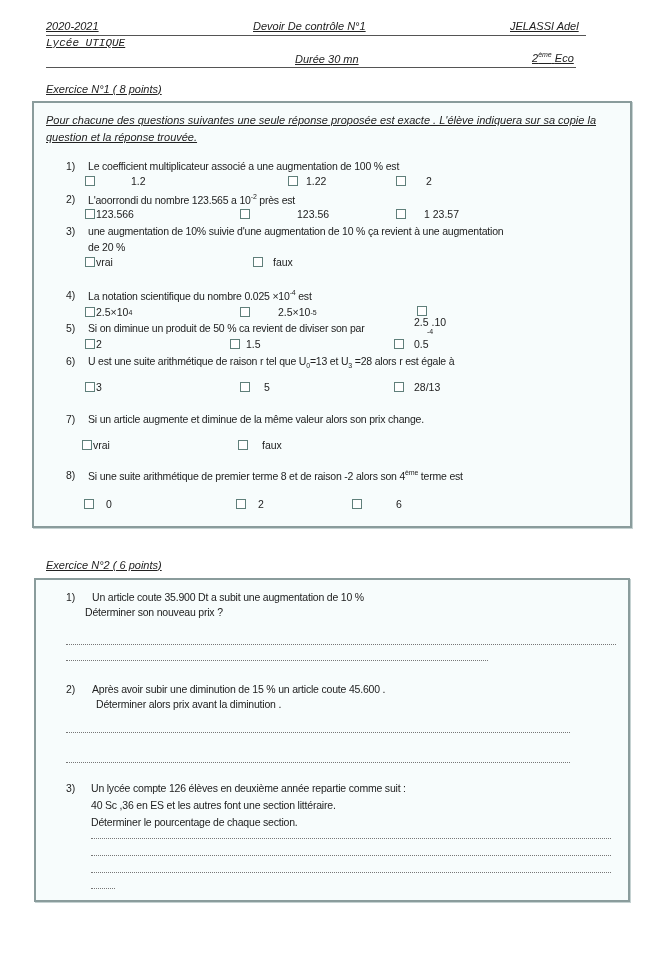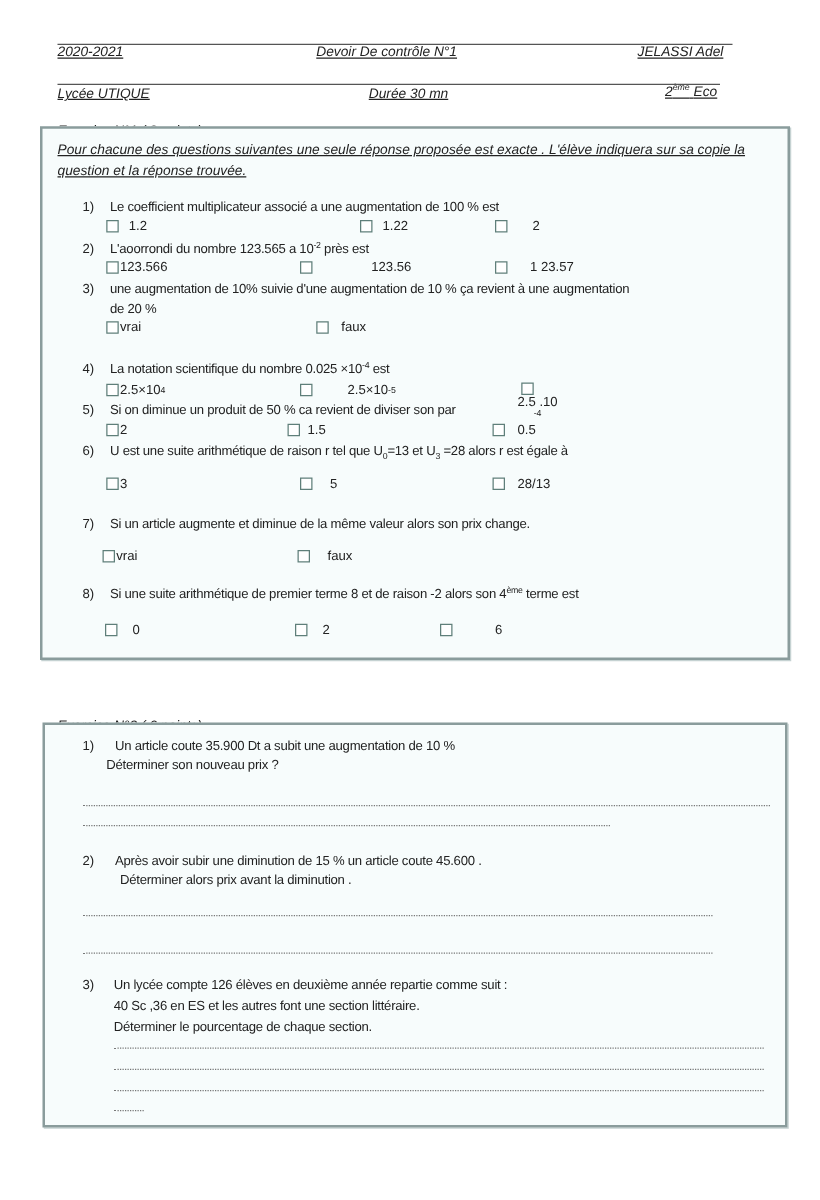--- a/index.html
+++ b/index.html
@@ -1,19 +1,19 @@
 <!DOCTYPE html>
 <html><head>
 <meta charset="utf-8">
 <style>
   html, body { margin:0; padding:0; background:#fff; }
   body { width:656px; height:960px; position:relative; overflow:hidden;
          font-family:"Liberation Sans", sans-serif; color:#222; font-size:11px; }
   .abs { position:absolute; }
-  .hdr { font-style:italic; font-size:11px;margin-top:16px; }
+  .hdr { font-style:italic; font-size:11px; }
   .rule { position:absolute; height:1px; background:#555; }
   .ul { text-decoration:underline; font-style:italic; }
   .box { position:absolute; border:2px solid #8a9c9c; background:#f7fcfc;
          box-shadow:1px 1px 0 #c5d2d2; }
   .instr { position:absolute; left:46px; top:112px; width:560px; font-style:italic;
            text-decoration:underline; font-size:11px; line-height:17px; }
   .q { position:absolute; font-size:10.5px; white-space:nowrap; letter-spacing:-0.2px; }
   .num { position:absolute; font-size:10.5px; }
   .opt { position:absolute; font-size:10.5px; white-space:nowrap; display:flex; align-items:center; }
   .cb { display:inline-block; width:8px; height:8px; border:1.3px solid #5f7f7a; background:#fff; margin-right:8px; }
@@ -23,35 +23,35 @@
   .dots { position:absolute; height:0; border-top:1px dotted #777; }
 </style>
 </head>
 <body>
 
 <div class="abs hdr ul" style="left:46px;top:20px;">2020-2021</div>
 <div class="abs hdr ul" style="left:253px;top:20px;">Devoir De contrôle N°1</div>
 <div class="abs hdr ul" style="left:510px;top:20px;">JELASSI Adel</div>
 <div class="rule" style="left:46px;top:35px;width:540px;"></div>
 
-<div class="abs hdr ul" style="left:46px;top:53px;">Lycée UTIQUE</div>
+<div class="abs hdr ul" style="left:46px;top:37px;font-family:Liberation Mono, monospace;">Lycée UTIQUE</div>
 <div class="abs hdr ul" style="left:295px;top:53px;">Durée 30 mn</div>
 <div class="abs hdr ul" style="left:532px;top:51px;">
   <span>2</span><sup>ème</sup>&nbsp;<span>Eco</span>
 </div>
 <div class="rule" style="left:46px;top:67px;width:530px;"></div>
 
 <div class="abs hdr ul" style="left:46px;top:83px;">Exercice N°1 ( 8 points)</div>
 
 <div class="box" style="left:32px;top:101px;width:596px;height:423px;"></div>
 <div class="instr">Pour chacune des questions suivantes   une seule réponse proposée est exacte . L'élève indiquera sur sa copie la question et la réponse trouvée.</div>
 
 <div class="num" style="left:66px;top:160px;">1)</div>
 <div class="q" style="left:88px;top:160px;">Le coefficient multiplicateur associé a une  augmentation de  100 % est</div>
-<div class="opt" style="left:85px;top:175px;">
+<div class="opt" style="left:85px;top:175px;gap:28px;">
     <span class="cb"></span>
     <span>1.2</span>
   </div>
 <div class="opt" style="left:240px;top:175px;padding-left:48px;">
     <span class="cb"></span>
     <span>1.22</span>
   </div>
 <div class="opt" style="left:396px;top:175px;">
     <span class="cb" style="margin-right:20px"></span>
     <span>2</span>

